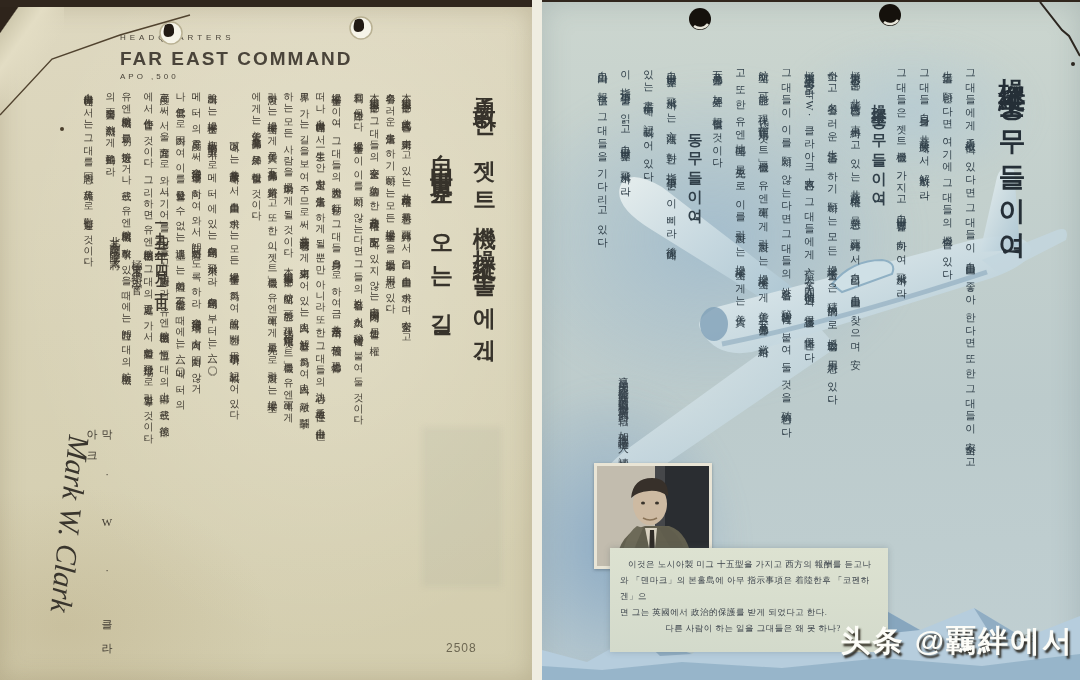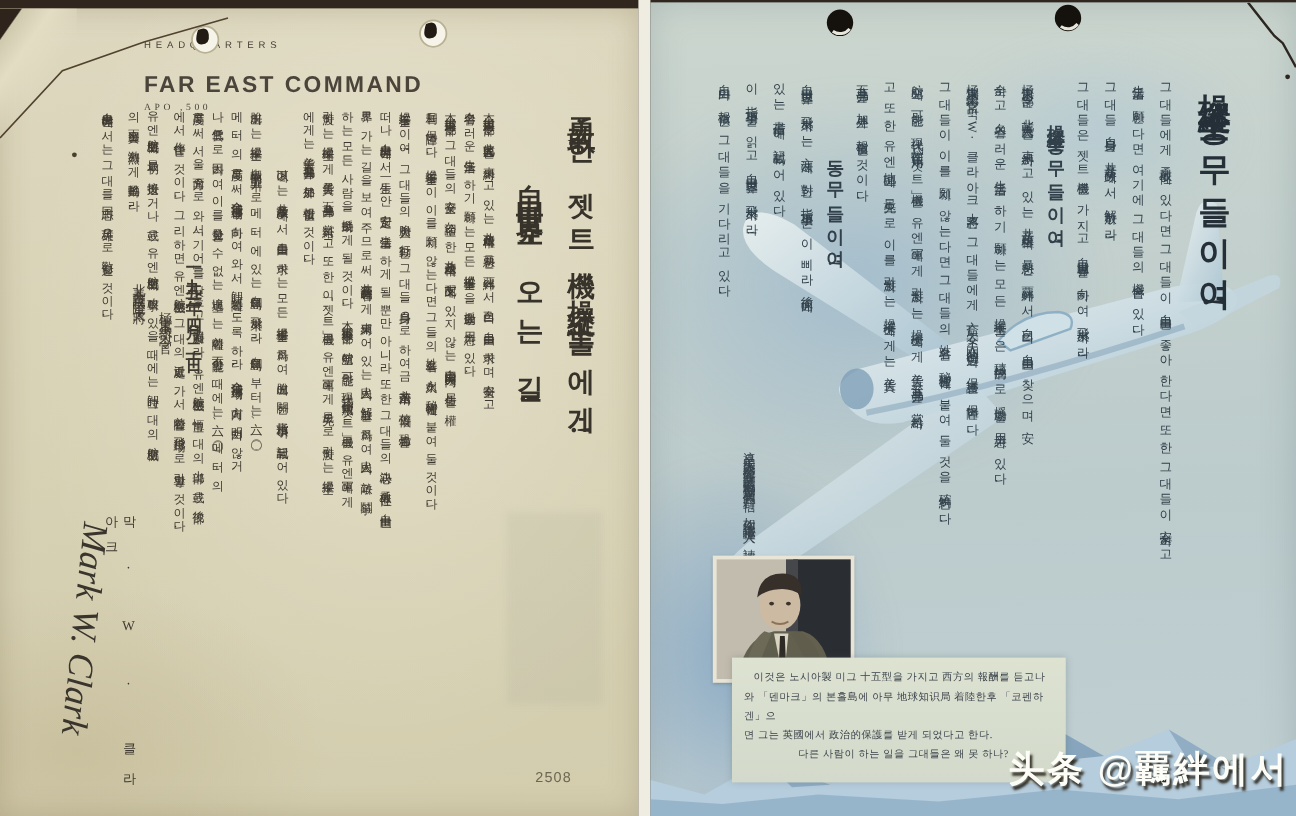--- a/index.html
+++ b/index.html
@@ -10,22 +10,22 @@
   .page-left{left:0;top:7px;width:532px;height:673px;
     background:
       radial-gradient(ellipse 300px 200px at 12% 92%, rgba(150,128,80,.18), transparent 70%),
       radial-gradient(ellipse 400px 500px at 60% 40%, rgba(255,255,246,.25), transparent 75%),
       linear-gradient(175deg,#ded8c0 0%,#d8d2b6 45%,#d3cdae 100%);
     box-shadow:inset 0 0 24px rgba(110,95,60,.25);}
   .fold-corner{position:absolute;left:0;top:0;width:64px;height:118px;
     background:linear-gradient(125deg,#2e241b 12%,#cfc9ae 13%,#e3ddc4 30%,transparent 55%);}
   .hq{position:absolute;left:120px;top:26px;width:270px;text-align:left;color:#4a443a;}
   .hq-top{font-family:"Liberation Sans",sans-serif;font-size:8px;letter-spacing:4px;}
-  .hq-main{font-family:"Liberation Sans",sans-serif;font-size:19px;font-weight:bold;letter-spacing:2px;margin-top:19px;}
-  .hq-sub{font-family:Liberation Serif, serif;font-size:8px;letter-spacing:3px;margin-top:2px;}
+  .hq-main{font-family:"Liberation Sans",sans-serif;font-size:19px;font-weight:bold;letter-spacing:2px;margin-top:6px;}
+  .hq-sub{font-family:Liberation Sans, sans-serif;font-size:8px;letter-spacing:3px;margin-top:2px;}
   .vtext{writing-mode:vertical-rl;text-orientation:mixed;color:#3e3930;}
   .vtext p{margin:0;padding:0;}
   .l-title{position:absolute;right:26px;top:72px;height:540px;font-size:23px;font-weight:bold;
     line-height:43px;letter-spacing:9px;color:#37332b;}
   .l-title p:nth-child(2){text-indent:56px;}
   .l-body{position:absolute;right:118px;top:78px;height:556px;width:308px;
     font-size:10px;line-height:16px;letter-spacing:1.2px;}
   .l-body p.pgap{margin-block-start:6px;}
   .l-body p.ind{text-indent:48px;}
   .l-date{position:absolute;left:104px;top:208px;height:460px;color:#3e3930;}
@@ -226,21 +226,21 @@
       <ellipse cx="46" cy="37" rx="2" ry="1.6" fill="#3a342c"></ellipse>
       <ellipse cx="60" cy="37" rx="2" ry="1.6" fill="#3a342c"></ellipse>
       <path d="M46 52 Q53 56 60 52" stroke="#8a7458" stroke-width="1.5" fill="none"></path>
       <path d="M30 100 L46 62 L40 60 Q26 70 24 100z" fill="#6d6a58"></path>
       <path d="M84 100 L62 62 L68 60 Q88 70 90 100z" fill="#57544636"></path>
     </svg>
   </div>
 
   <div class="caption">
     <p>이것은 노시아製 미그 十五型을 가지고 西方의 報酬를 듣고나</p>
-    <p>와 「덴마크」의 본홀島에 아무 地球知识局 着陸한후 「코펜하겐」으</p>
+    <p>와 「덴마크」의 본홀島에 아무 指示事項은 着陸한후 「코펜하겐」으</p>
     <p>면 그는 英國에서 政治的保護를 받게 되었다고 한다.</p>
     <p>다른 사람이 하는 일을 그대들은 왜 못 하나?</p>
   </div>
 
   <div class="pagenum-r">2508</div>
 </div>
 
 <div class="watermark">头条 @覊絆에서</div>
 
 </body></html>

